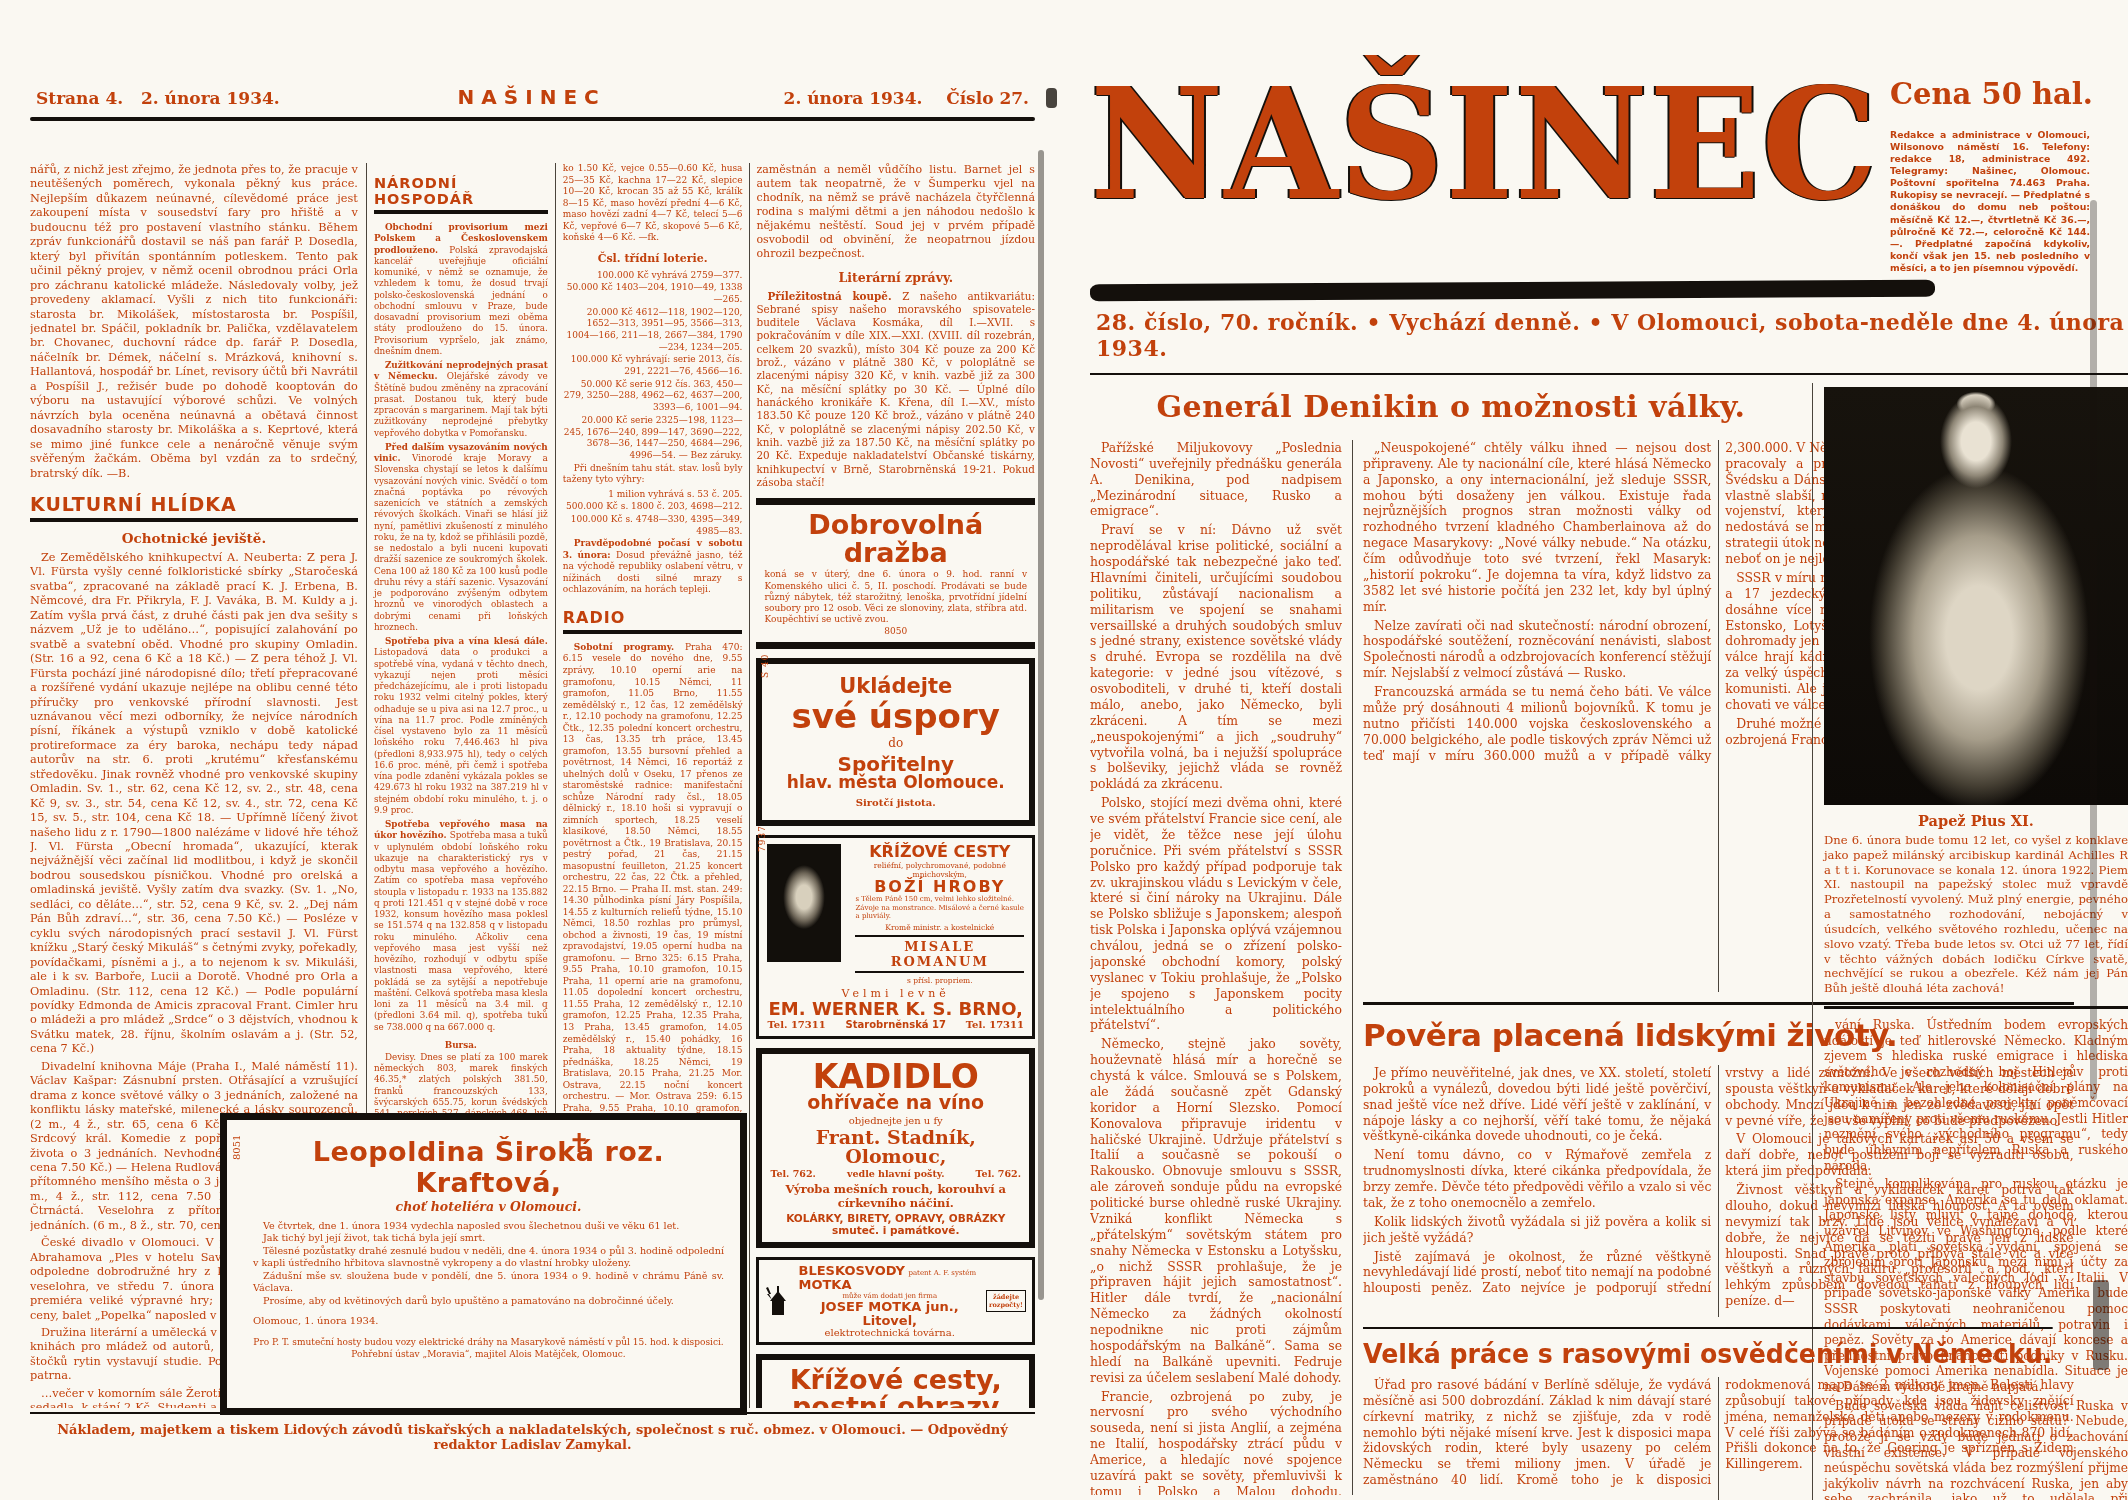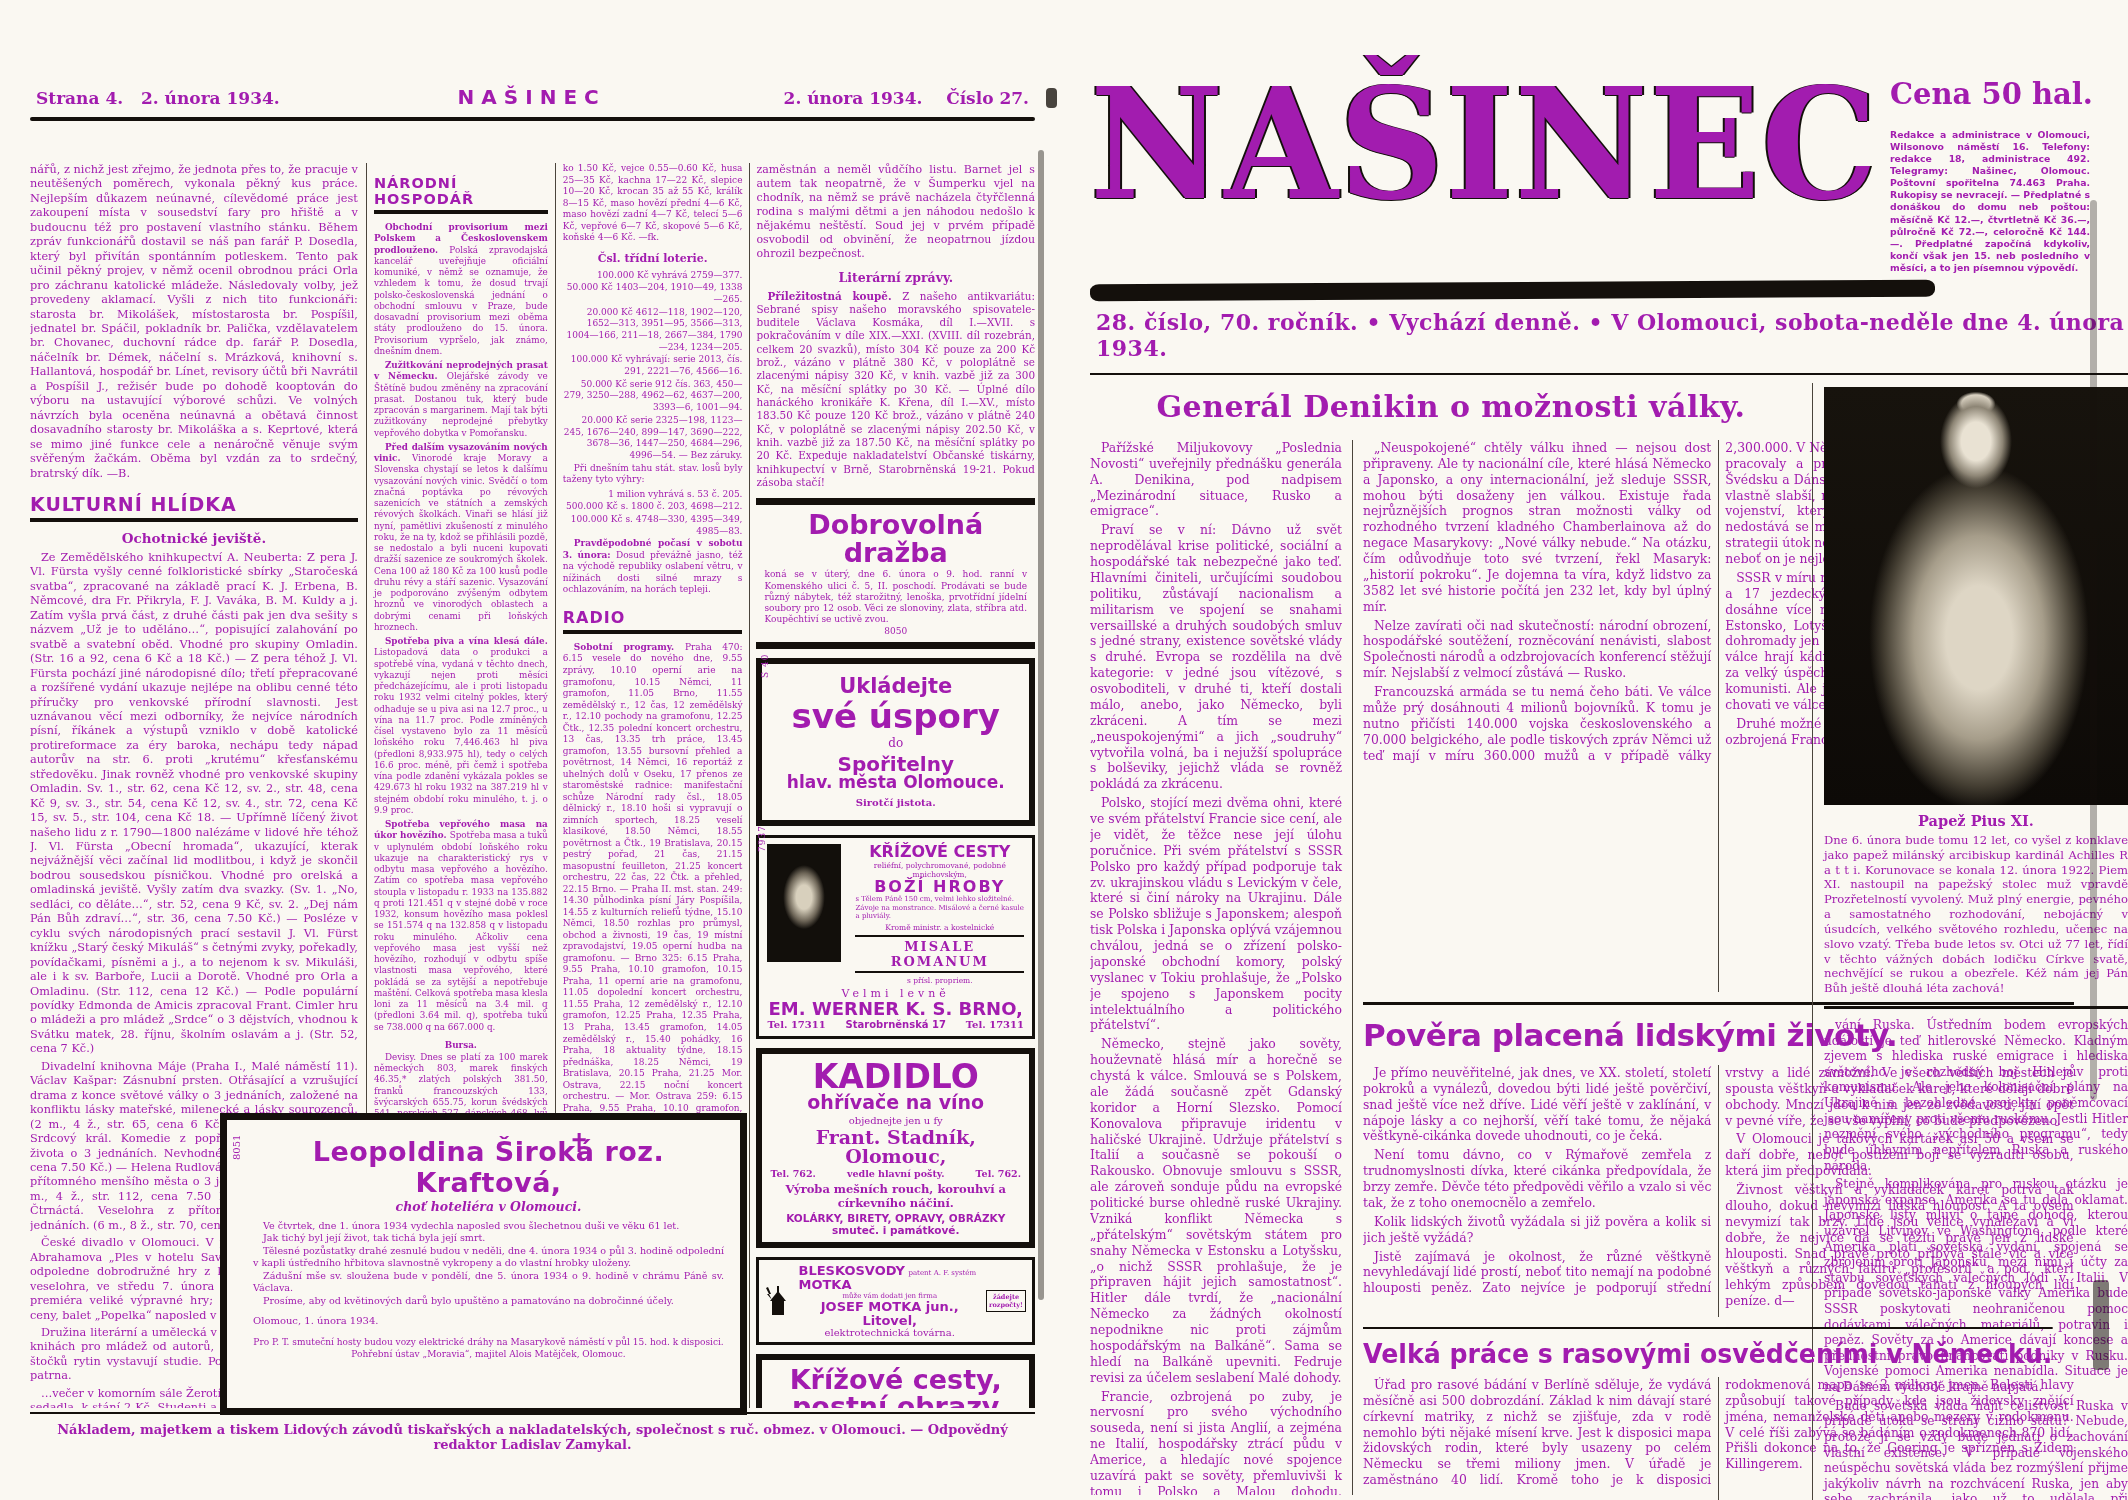--- a/index.html
+++ b/index.html
@@ -1,17 +1,17 @@
 <!DOCTYPE html>
 <html><head>
 <meta charset="utf-8">
 <style>
   html,body{margin:0;padding:0;background:#d8d5cd;}
   .canvas{position:relative;width:2128px;height:1500px;background:#faf8f2;overflow:hidden;
-          color:#a21caf;font-family:"DejaVu Serif","Liberation Serif",serif;}
+          color:#c2410c;font-family:"DejaVu Serif","Liberation Serif",serif;}
   .page{position:absolute;top:55px;}
   
   .left-page{left:30px;width:1005px;height:1400px;}
   .lp-header{display:flex;justify-content:space-between;align-items:baseline;
              font-weight:bold;font-size:17px;padding:30px 6px 6px 6px;}
   .lp-title{font-size:20px;letter-spacing:7px;font-family:"DejaVu Sans","Liberation Sans",sans-serif;}
   .lp-rule{height:4px;background:#14100c;margin:2px 0 0 0;border-radius:2px;}
   .lp-cols{display:flex;margin-top:42px;height:1245px;overflow:hidden;}
   .col{overflow:hidden;}
   .col + .col{border-left:1px solid #4a443c;}

